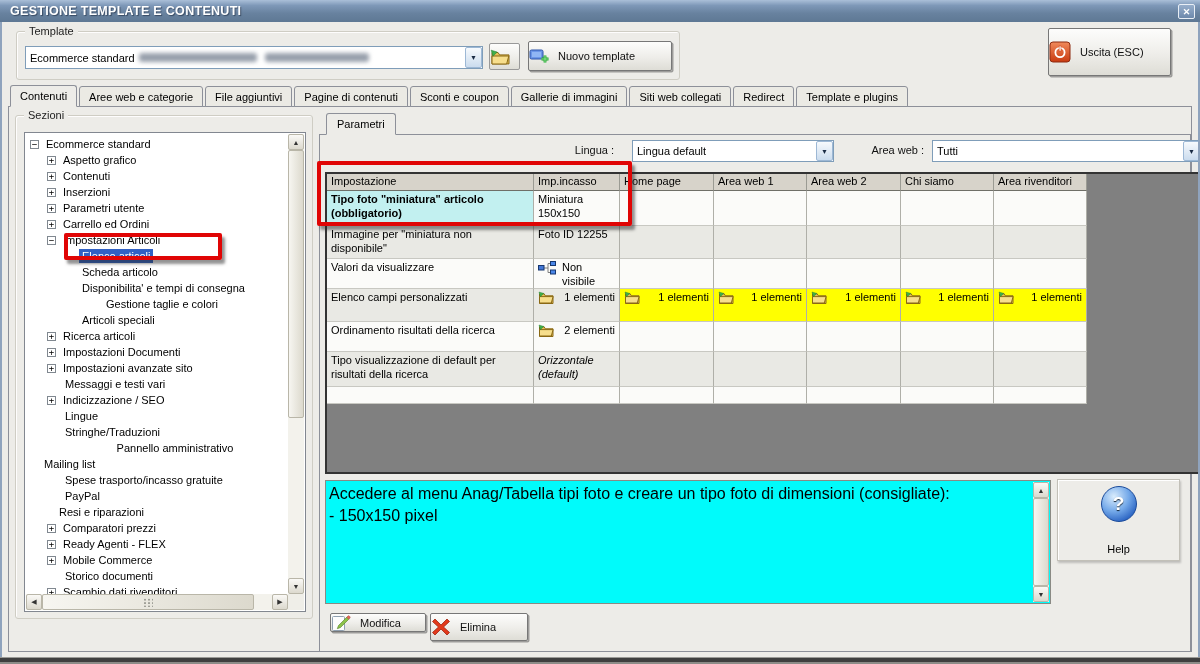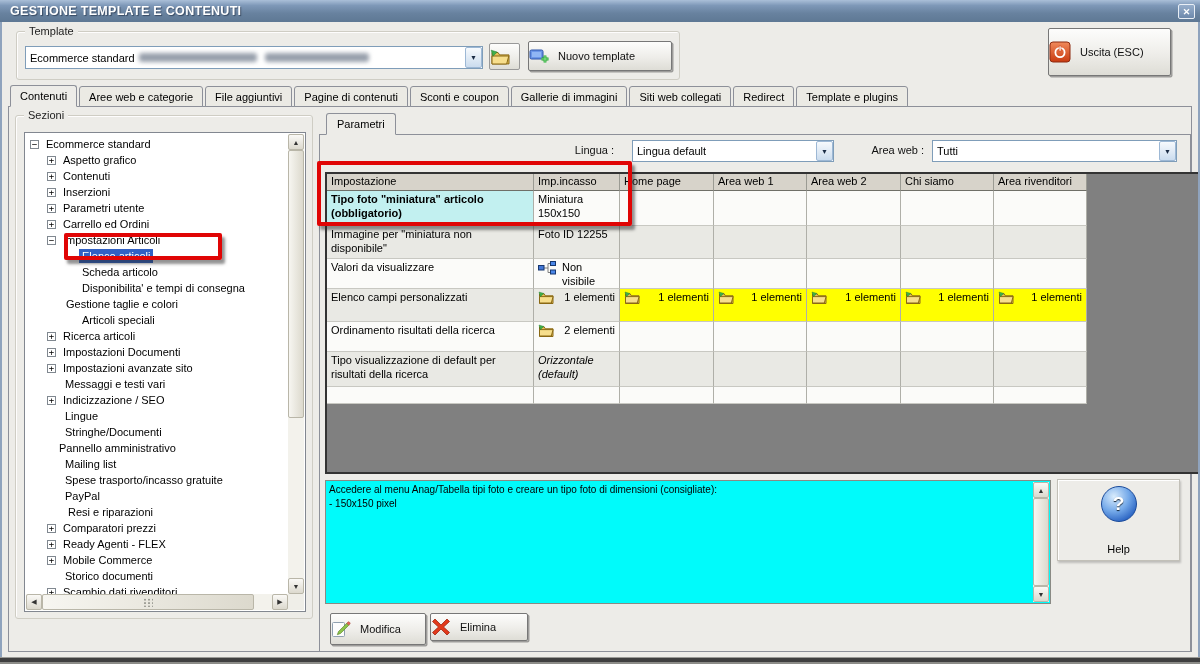--- a/index.html
+++ b/index.html
@@ -85,34 +85,34 @@
   .tr.even .td { background:#E9E9E4; }
   .td.setting.cyan { background:#C2F0F0 !important; font-weight:bold; }
   .td.val.yellow { background:#FFFF00 !important; }
   .td.val.with-icon { display:flex; justify-content:space-between; align-items:flex-start; gap:4px; }
   .td.val.with-icon .cell-text { }
   .cell-icon { flex:none; line-height:0; }
   .italic { font-style:italic; }
 
   
   .info-box { position:absolute; left:5px; top:345px; width:726px; height:124px; background:#00FBFB; border:1px solid #8A8A84; }
-  .info-text { position:absolute; left:3px; top:2px; right:20px; bottom:2px; font-size:10px; line-height:1.4; white-space:pre-line; color:#000; }
+  .info-text { position:absolute; left:3px; top:2px; right:20px; bottom:2px; font-size:16px; line-height:1.4; white-space:pre-line; color:#000; }
   .info-box .vscroll { top:1px; right:1px; bottom:1px; }
 
   
   .help-panel { position:absolute; left:737px; top:344px; width:123px; height:82px; background:#EDECE8; border:1px solid #C2C0B8;
     box-shadow:inset 1px 1px 0 #fff, 1px 2px 2px rgba(0,0,0,.2); display:flex; flex-direction:column; align-items:center; justify-content:center; gap:7px; }
   .help-icon { width:36px; height:36px; border-radius:50%; border:1px solid #1A4A9A; color:#fff; font-weight:bold; font-size:19px;
     background:radial-gradient(circle at 35% 28%,#D9ECFC,#74A9E9 45%,#2E67C4 78%,#1C4FA0);
     display:flex; align-items:center; justify-content:center; text-shadow:0 1px 1px #123; }
   .help-label { font-size:11px;margin-top:14px; }
   .exit-btn { position:absolute; left:1048px; top:28px; width:123px; height:48px; }
   .nuovo-btn { position:absolute; left:528px; top:41px; width:144px; height:30px; }
   .folder-btn { position:absolute; left:489px; top:43px; width:31px; height:27px; box-shadow:none; border-color:#999; }
-  .modifica-btn { position:absolute; left:10px; top:478px; width:96px; height:32px; }
+  .modifica-btn { position:absolute; left:10px; top:478px; width:96px; height:19px; }
   .elimina-btn { position:absolute; left:110px; top:478px; width:98px; height:28px; }
 
   
   .annot { position:absolute; border:4px solid #E00505; border-radius:2px; z-index:60; pointer-events:none;
     box-shadow:3px 4px 3px rgba(40,40,40,.5); }
 </style>
 </head>
 <body>
 
 <div id="window">
@@ -225,21 +225,21 @@
               <span class="tree-label selected">Elenco articoli</span>
             </div>
             <div class="tree-row" style="padding-left: 38px;">
               <span class="glyph-spacer"></span>
               <span class="tree-label">Scheda articolo</span>
             </div>
             <div class="tree-row" style="padding-left: 38px;">
               <span class="glyph-spacer"></span>
               <span class="tree-label">Disponibilita' e tempi di consegna</span>
             </div>
-            <div class="tree-row" style="padding-left: 22px;">
+            <div class="tree-row" style="padding-left: 22px; margin-left: 40px;">
               <span class="glyph-spacer"></span>
               <span class="tree-label">Gestione taglie e colori</span>
             </div>
             <div class="tree-row" style="padding-left: 38px;">
               <span class="glyph-spacer"></span>
               <span class="tree-label">Articoli speciali</span>
             </div>
             <div class="tree-row" style="padding-left: 21px;">
               <span class="glyph">+</span>
               <span class="tree-label">Ricerca articoli</span>
@@ -259,39 +259,39 @@
             <div class="tree-row" style="padding-left: 21px;">
               <span class="glyph">+</span>
               <span class="tree-label">Indicizzazione / SEO</span>
             </div>
             <div class="tree-row" style="padding-left: 21px;">
               <span class="glyph-spacer"></span>
               <span class="tree-label">Lingue</span>
             </div>
             <div class="tree-row" style="padding-left: 21px;">
               <span class="glyph-spacer"></span>
-              <span class="tree-label">Stringhe/Documenti</span>
+              <span class="tree-label">Stringhe/Traduzioni</span>
+            </div>
+            <div class="tree-row" style="padding-left: 21px; justify-content: center;">
+              <span class="glyph-spacer"></span>
+              <span class="tree-label">Pannello amministrativo</span>
+            </div>
+            <div class="tree-row" style="">
+              <span class="glyph-spacer"></span>
+              <span class="tree-label">Mailing list</span>
+            </div>
+            <div class="tree-row" style="padding-left: 21px;">
+              <span class="glyph-spacer"></span>
+              <span class="tree-label">Spese trasporto/incasso gratuite</span>
+            </div>
+            <div class="tree-row" style="padding-left: 21px;">
+              <span class="glyph-spacer"></span>
+              <span class="tree-label">PayPal</span>
             </div>
             <div class="tree-row" style="padding-left: 15px;">
-              <span class="glyph-spacer"></span>
-              <span class="tree-label">Pannello amministrativo</span>
-            </div>
-            <div class="tree-row" style="padding-left: 21px;">
-              <span class="glyph-spacer"></span>
-              <span class="tree-label">Mailing list</span>
-            </div>
-            <div class="tree-row" style="padding-left: 21px;">
-              <span class="glyph-spacer"></span>
-              <span class="tree-label">Spese trasporto/incasso gratuite</span>
-            </div>
-            <div class="tree-row" style="padding-left: 21px;">
-              <span class="glyph-spacer"></span>
-              <span class="tree-label">PayPal</span>
-            </div>
-            <div class="tree-row" style="padding-left: 24px;">
               <span class="glyph-spacer"></span>
               <span class="tree-label">Resi e riparazioni</span>
             </div>
             <div class="tree-row" style="padding-left: 21px;">
               <span class="glyph">+</span>
               <span class="tree-label">Comparatori prezzi</span>
             </div>
             <div class="tree-row" style="padding-left: 21px;">
               <span class="glyph">+</span>
               <span class="tree-label">Ready Agenti - FLEX</span>
@@ -326,21 +326,21 @@
     </div>
 
     <div class="param-tab">Parametri</div>
     <div class="right-panel">
       <div class="field-label" style="left:180px; top:9px; width:114px;">Lingua :</div>
       <div class="combo" style="left:312px; top:5px; width:202px; height:22px;">
         <span class="val">Lingua default</span>
         <span class="arrow">▼</span>
       </div>
       <div class="field-label" style="left:510px; top:9px; width:94px;">Area web :</div>
-      <div class="combo" style="left:612px; top:5px; width:245px; height:22px;">
+      <div class="combo" style="left:612px; top:5px; width:269px; height:22px;">
         <span class="val">Tutti</span>
         <span class="arrow">▼</span>
       </div>
 
       <div class="table-container">
         <div class="thead" style="grid-template-columns: 207px 86px 94px 93px 94px 93px 93px;">
             <div class="th">Impostazione</div>
             <div class="th">Imp.incasso</div>
             <div class="th">Home page</div>
             <div class="th">Area web 1</div>

